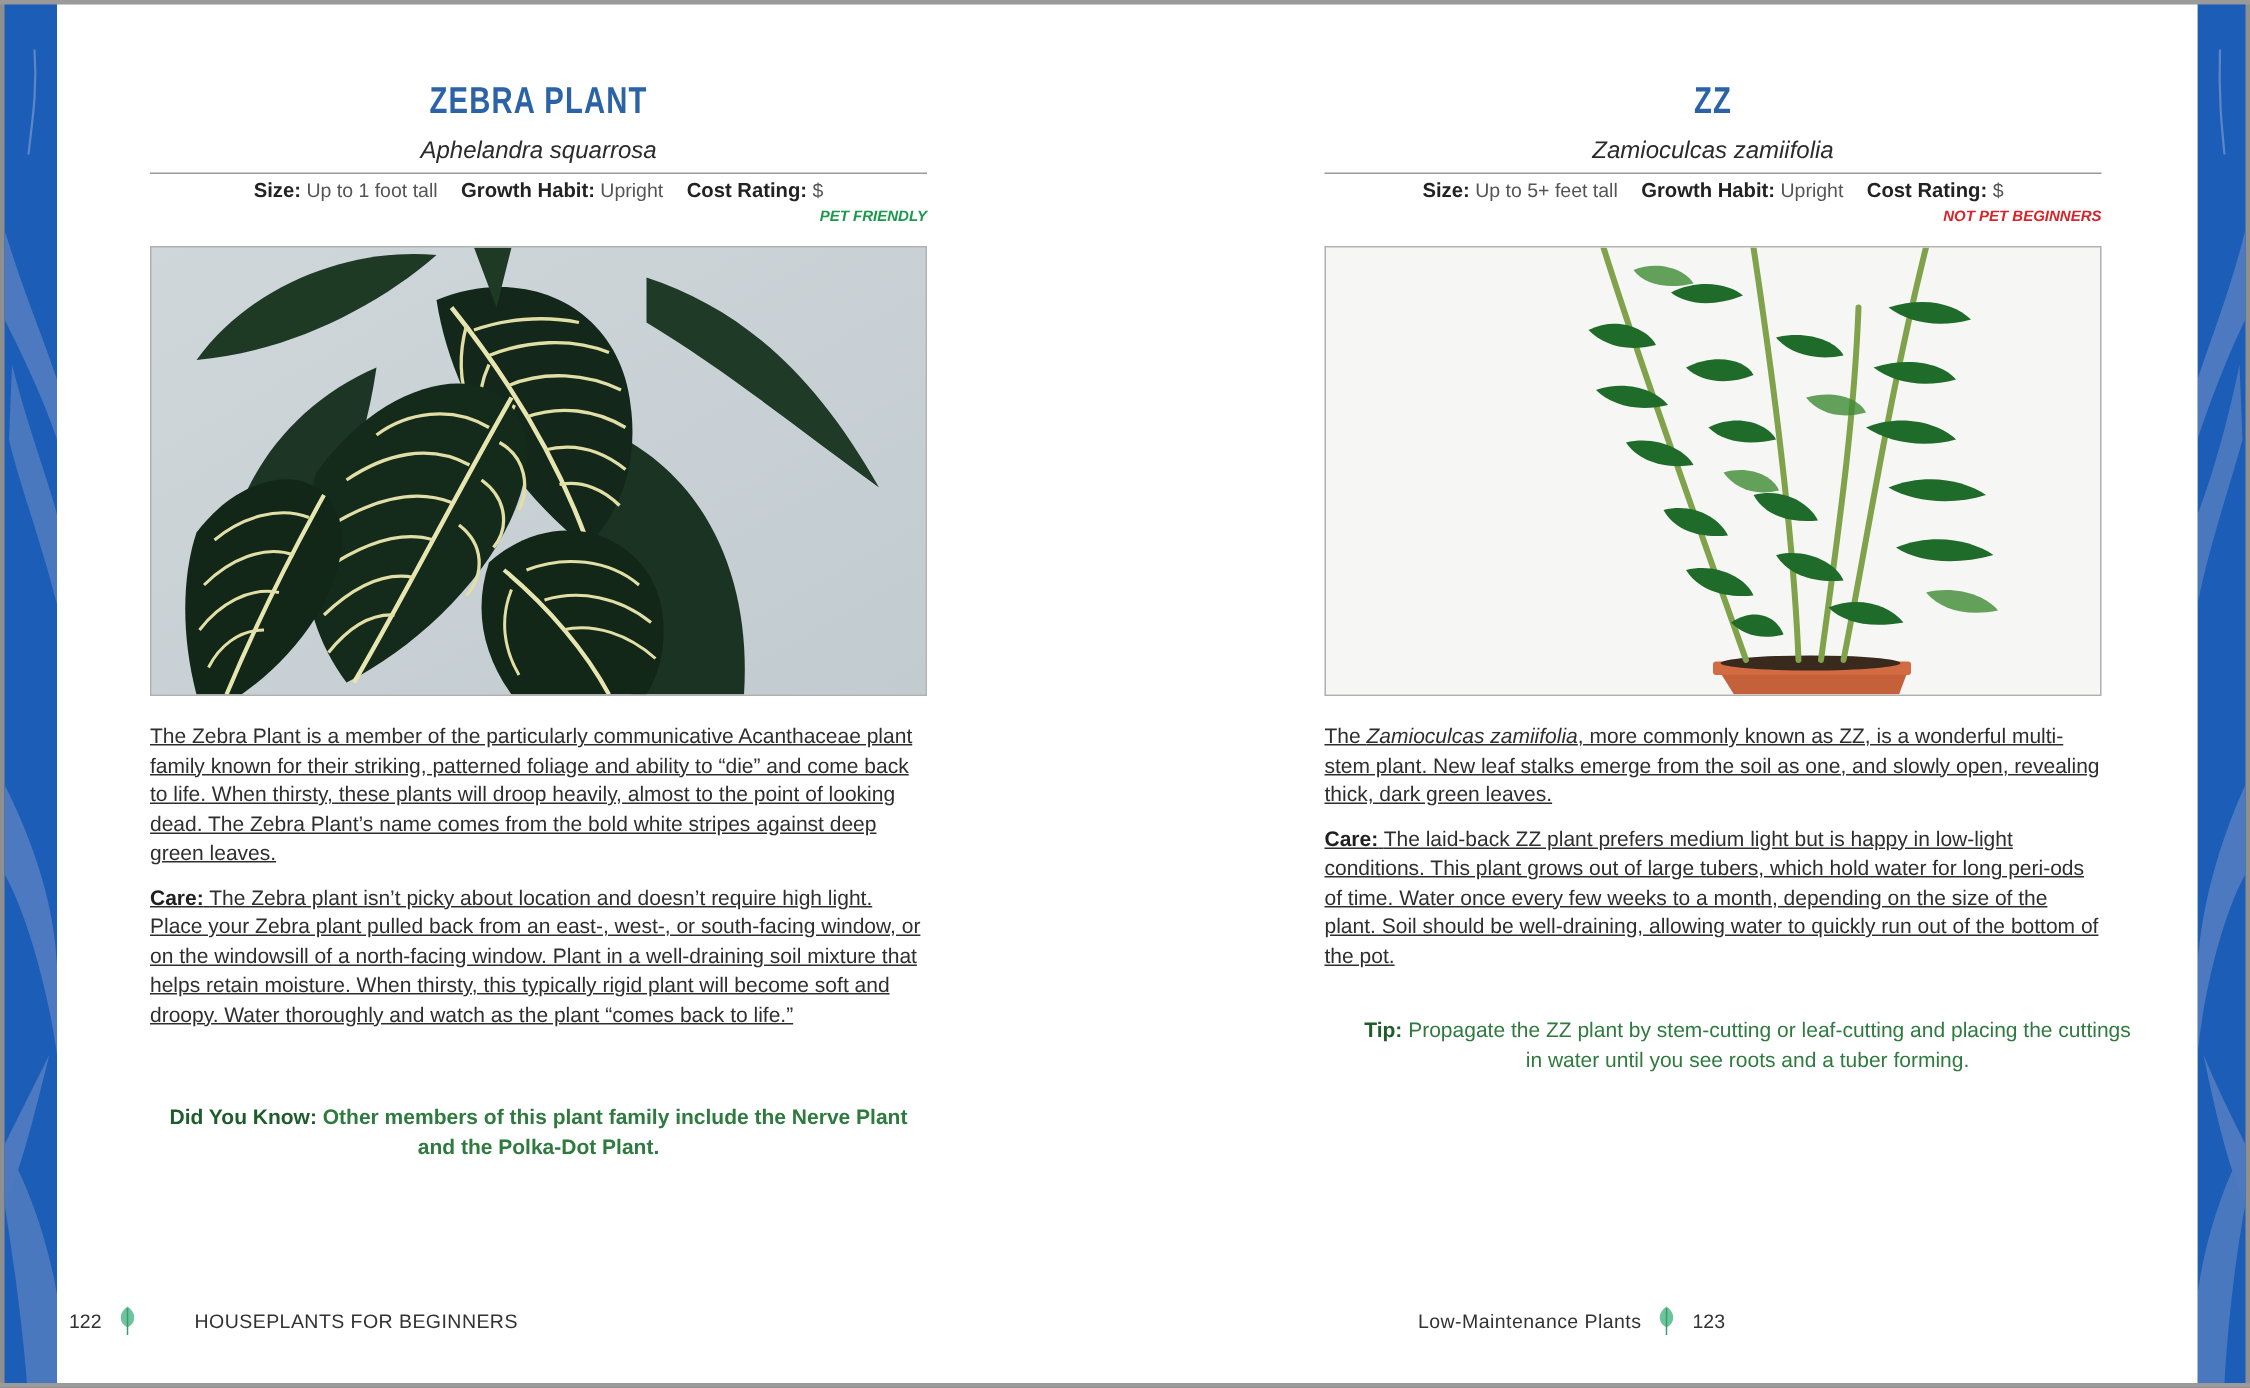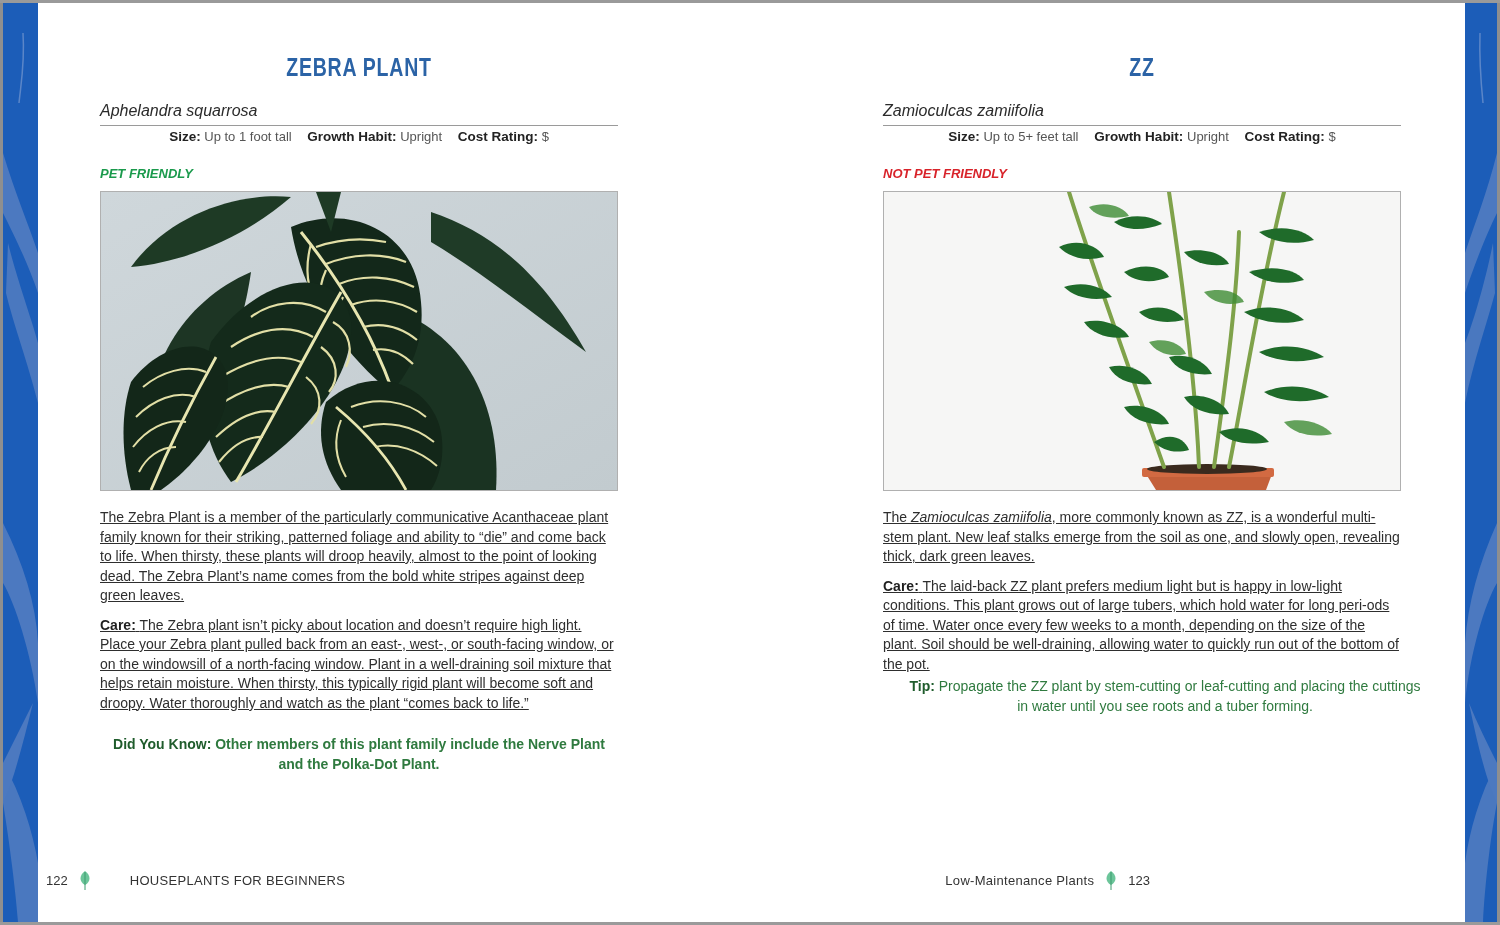--- a/index.html
+++ b/index.html
@@ -23,33 +23,33 @@
   .entry.left { left:100px; }
   .entry.right { left:883px; }
 
   .title {
     text-align:center; margin-top:53px; height:32px;
     font-family:"Liberation Sans", sans-serif; font-weight:bold;
     font-size:25px; letter-spacing:1px; color:#2b63a6;
     transform:scaleX(0.78); transform-origin:center;
   }
   .latin {
-    font-style:italic; font-size:16px;
-    color:#2b2b2b; margin-top:17px; height:20px;
+    text-align:center; font-style:italic; font-size:16px;
+    color:#2b2b2b; margin-top:7px; height:20px;
   }
   .rule { border-top:1px solid #9a9a9a; margin-top:3px; }
   .meta {
     text-align:center; font-size:13px; margin-top:3px; color:#555;
     white-space:nowrap; height:18px;
   }
   .meta b { color:#222; font-size:13.5px; }
   .meta .grp { margin:0 6px; }
   .badge {
-    text-align:left; font-weight:bold; font-style:italic;
-    font-size:13px; margin-top:19px; height:17px;
+    text-align:right; font-weight:bold; font-style:italic;
+    font-size:10px; margin-top:2px; height:17px;
   }
   .badge.good { color:#1a9a4c; }
   .badge.bad { color:#d8232a; }
 
   .photo {
     margin-top:8px; width:516px; height:298px;
     border:1px solid #b0b0b0; position:relative; overflow:hidden;
   }
   .photo.zebra { background:#c9d2d6; }
   .photo.zz { background:#f7f7f6; }
@@ -198,21 +198,21 @@
 
   <div class="entry right">
     <div class="title">ZZ</div>
     <div class="latin">Zamioculcas zamiifolia</div>
     <div class="rule"></div>
     <div class="meta">
       <span class="grp"><b>Size:</b> <span>Up to 5+ feet tall</span></span>
       <span class="grp"><b>Growth Habit:</b> <span>Upright</span></span>
       <span class="grp"><b>Cost Rating:</b> <span>$</span></span>
     </div>
-    <div class="badge bad">NOT PET FRIENDLY</div>
+    <div class="badge bad">NOT PET BEGINNERS</div>
 
     <div class="photo zz" title="ZZ plant with glossy green leaflets in a terracotta pot">
       <svg width="516" height="298" viewBox="0 0 516 298">
         <rect width="516" height="298" fill="#f6f6f5"></rect>
 
         <path d="M262 282 L 272 298 L 382 298 L 388 282 Z" fill="#c4603a"></path>
         <rect x="258" y="276" width="132" height="9" rx="2" fill="#d26a42"></rect>
         <ellipse cx="323" cy="277" rx="60" ry="5" fill="#3a2a1e"></ellipse>
 
         <g stroke="#7fa24a" stroke-width="4" fill="none" stroke-linecap="round">

